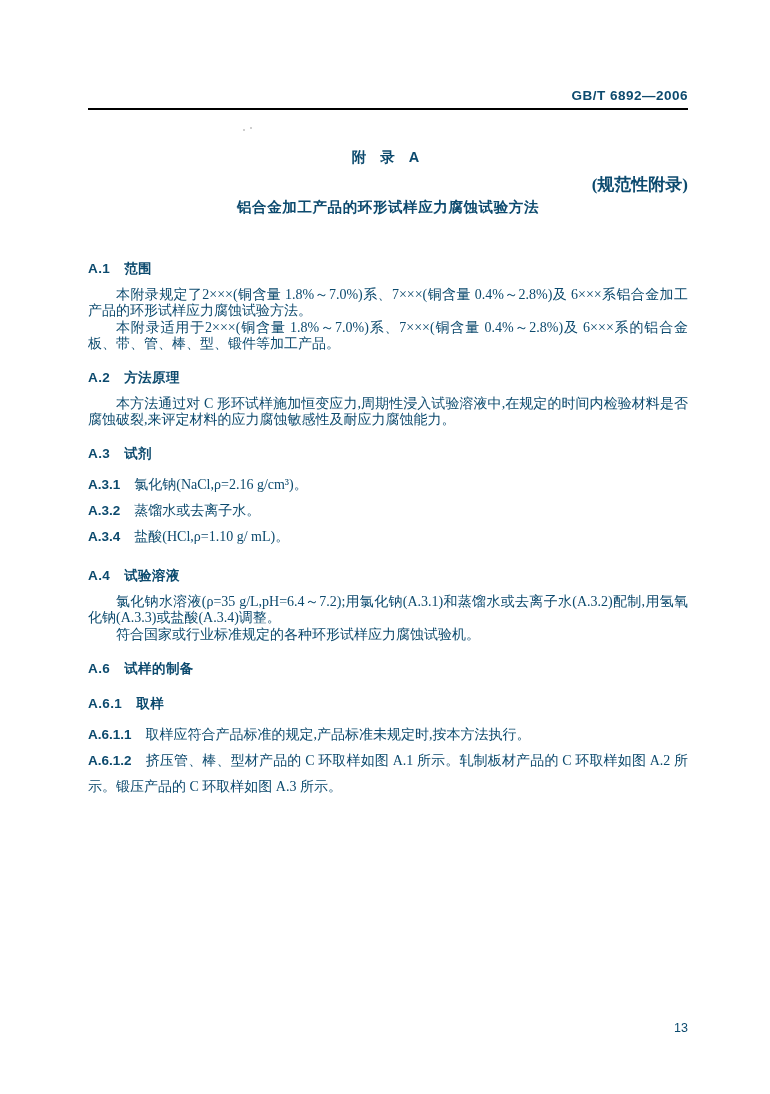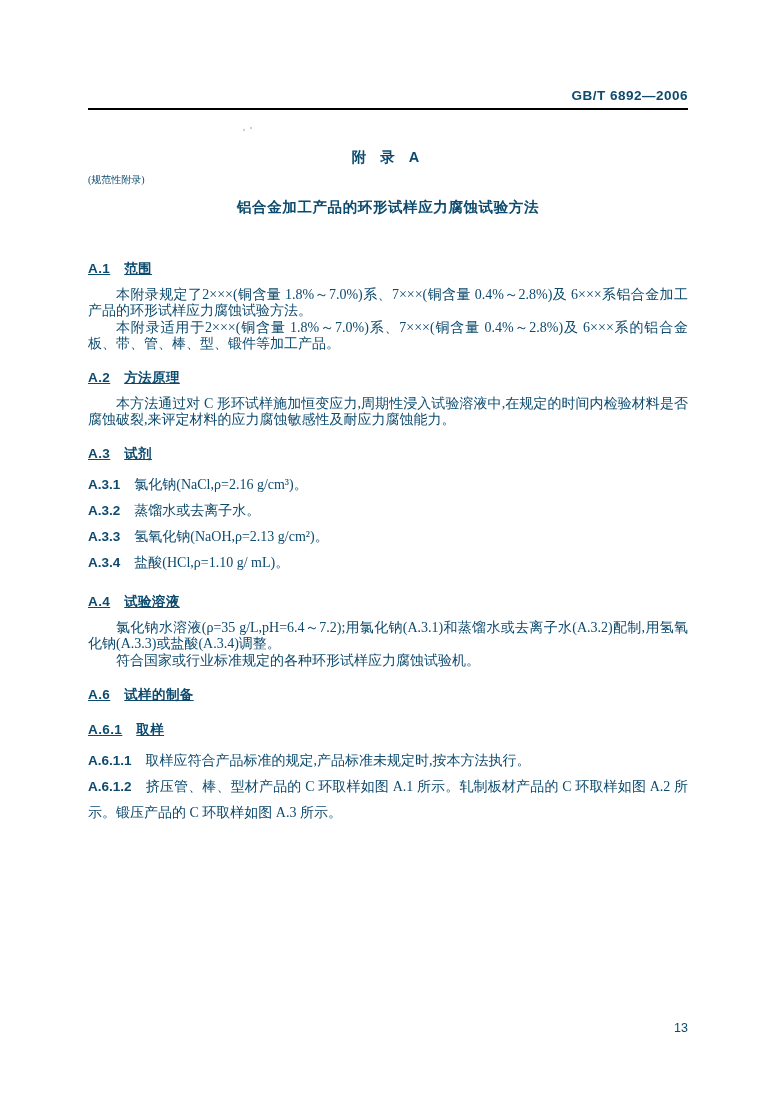--- a/index.html
+++ b/index.html
@@ -53,22 +53,23 @@
     font-family: "Liberation Sans", "DejaVu Sans", sans-serif;
     font-weight: bold;
     font-size: 14.5px;
     letter-spacing: 5px;
   }
   .appendix-sub {
     position: absolute;
     top: 173px;
     left: 0;
     width: 600px;
-    text-align: left;
-    font-size: 10px;
+    text-align: right;
+    font-size: 17px;
+    font-weight: bold;
   }
   .appendix-name {
     position: absolute;
     top: 198px;
     left: 0;
     width: 600px;
     text-align: center;
     font-family: "Liberation Sans", "DejaVu Sans", sans-serif;
     font-weight: bold;
     font-size: 14.5px;
@@ -80,21 +81,20 @@
     top: 243px;
     left: 0;
     width: 600px;
   }
   .h2 {
     font-family: "Liberation Sans", "DejaVu Sans", sans-serif;
     font-weight: bold;
     font-size: 13.5px;
     margin: 17px 0 9px 0;
     letter-spacing: 0.4px;
-    text-decoration: underline;
   }
   .h2 .num { margin-right: 14px; }
   .p {
     font-size: 14px;
     line-height: 16px;
     text-indent: 2em;
     margin: 0 0 1px 0;
     text-align: justify;
   }
   .item {
@@ -156,23 +156,20 @@
       <div class="h2">
         <span class="num">A.3</span><span>试剂</span>
       </div>
       <p class="item">
         <span class="lbl">A.3.1</span><span>氯化钠(NaCl,ρ=2.16 g/cm³)。</span>
       </p>
       <p class="item">
         <span class="lbl">A.3.2</span><span>蒸馏水或去离子水。</span>
       </p>
       <p class="item">
-        <span class="lbl">A.3.3</span><span>氢氧化钠(NaOH,ρ=2.13 g/cm²)。</span>
-      </p>
-      <p class="item">
         <span class="lbl">A.3.4</span><span>盐酸(HCl,ρ=1.10 g/ mL)。</span>
       </p>
 
       <div class="h2">
         <span class="num">A.4</span><span>试验溶液</span>
       </div>
       <p class="p">氯化钠水溶液(ρ=35 g/L,pH=6.4～7.2);用氯化钠(A.3.1)和蒸馏水或去离子水(A.3.2)配制,用氢氧化钠(A.3.3)或盐酸(A.3.4)调整。</p>
 
       <p class="p">符合国家或行业标准规定的各种环形试样应力腐蚀试验机。</p>
 

